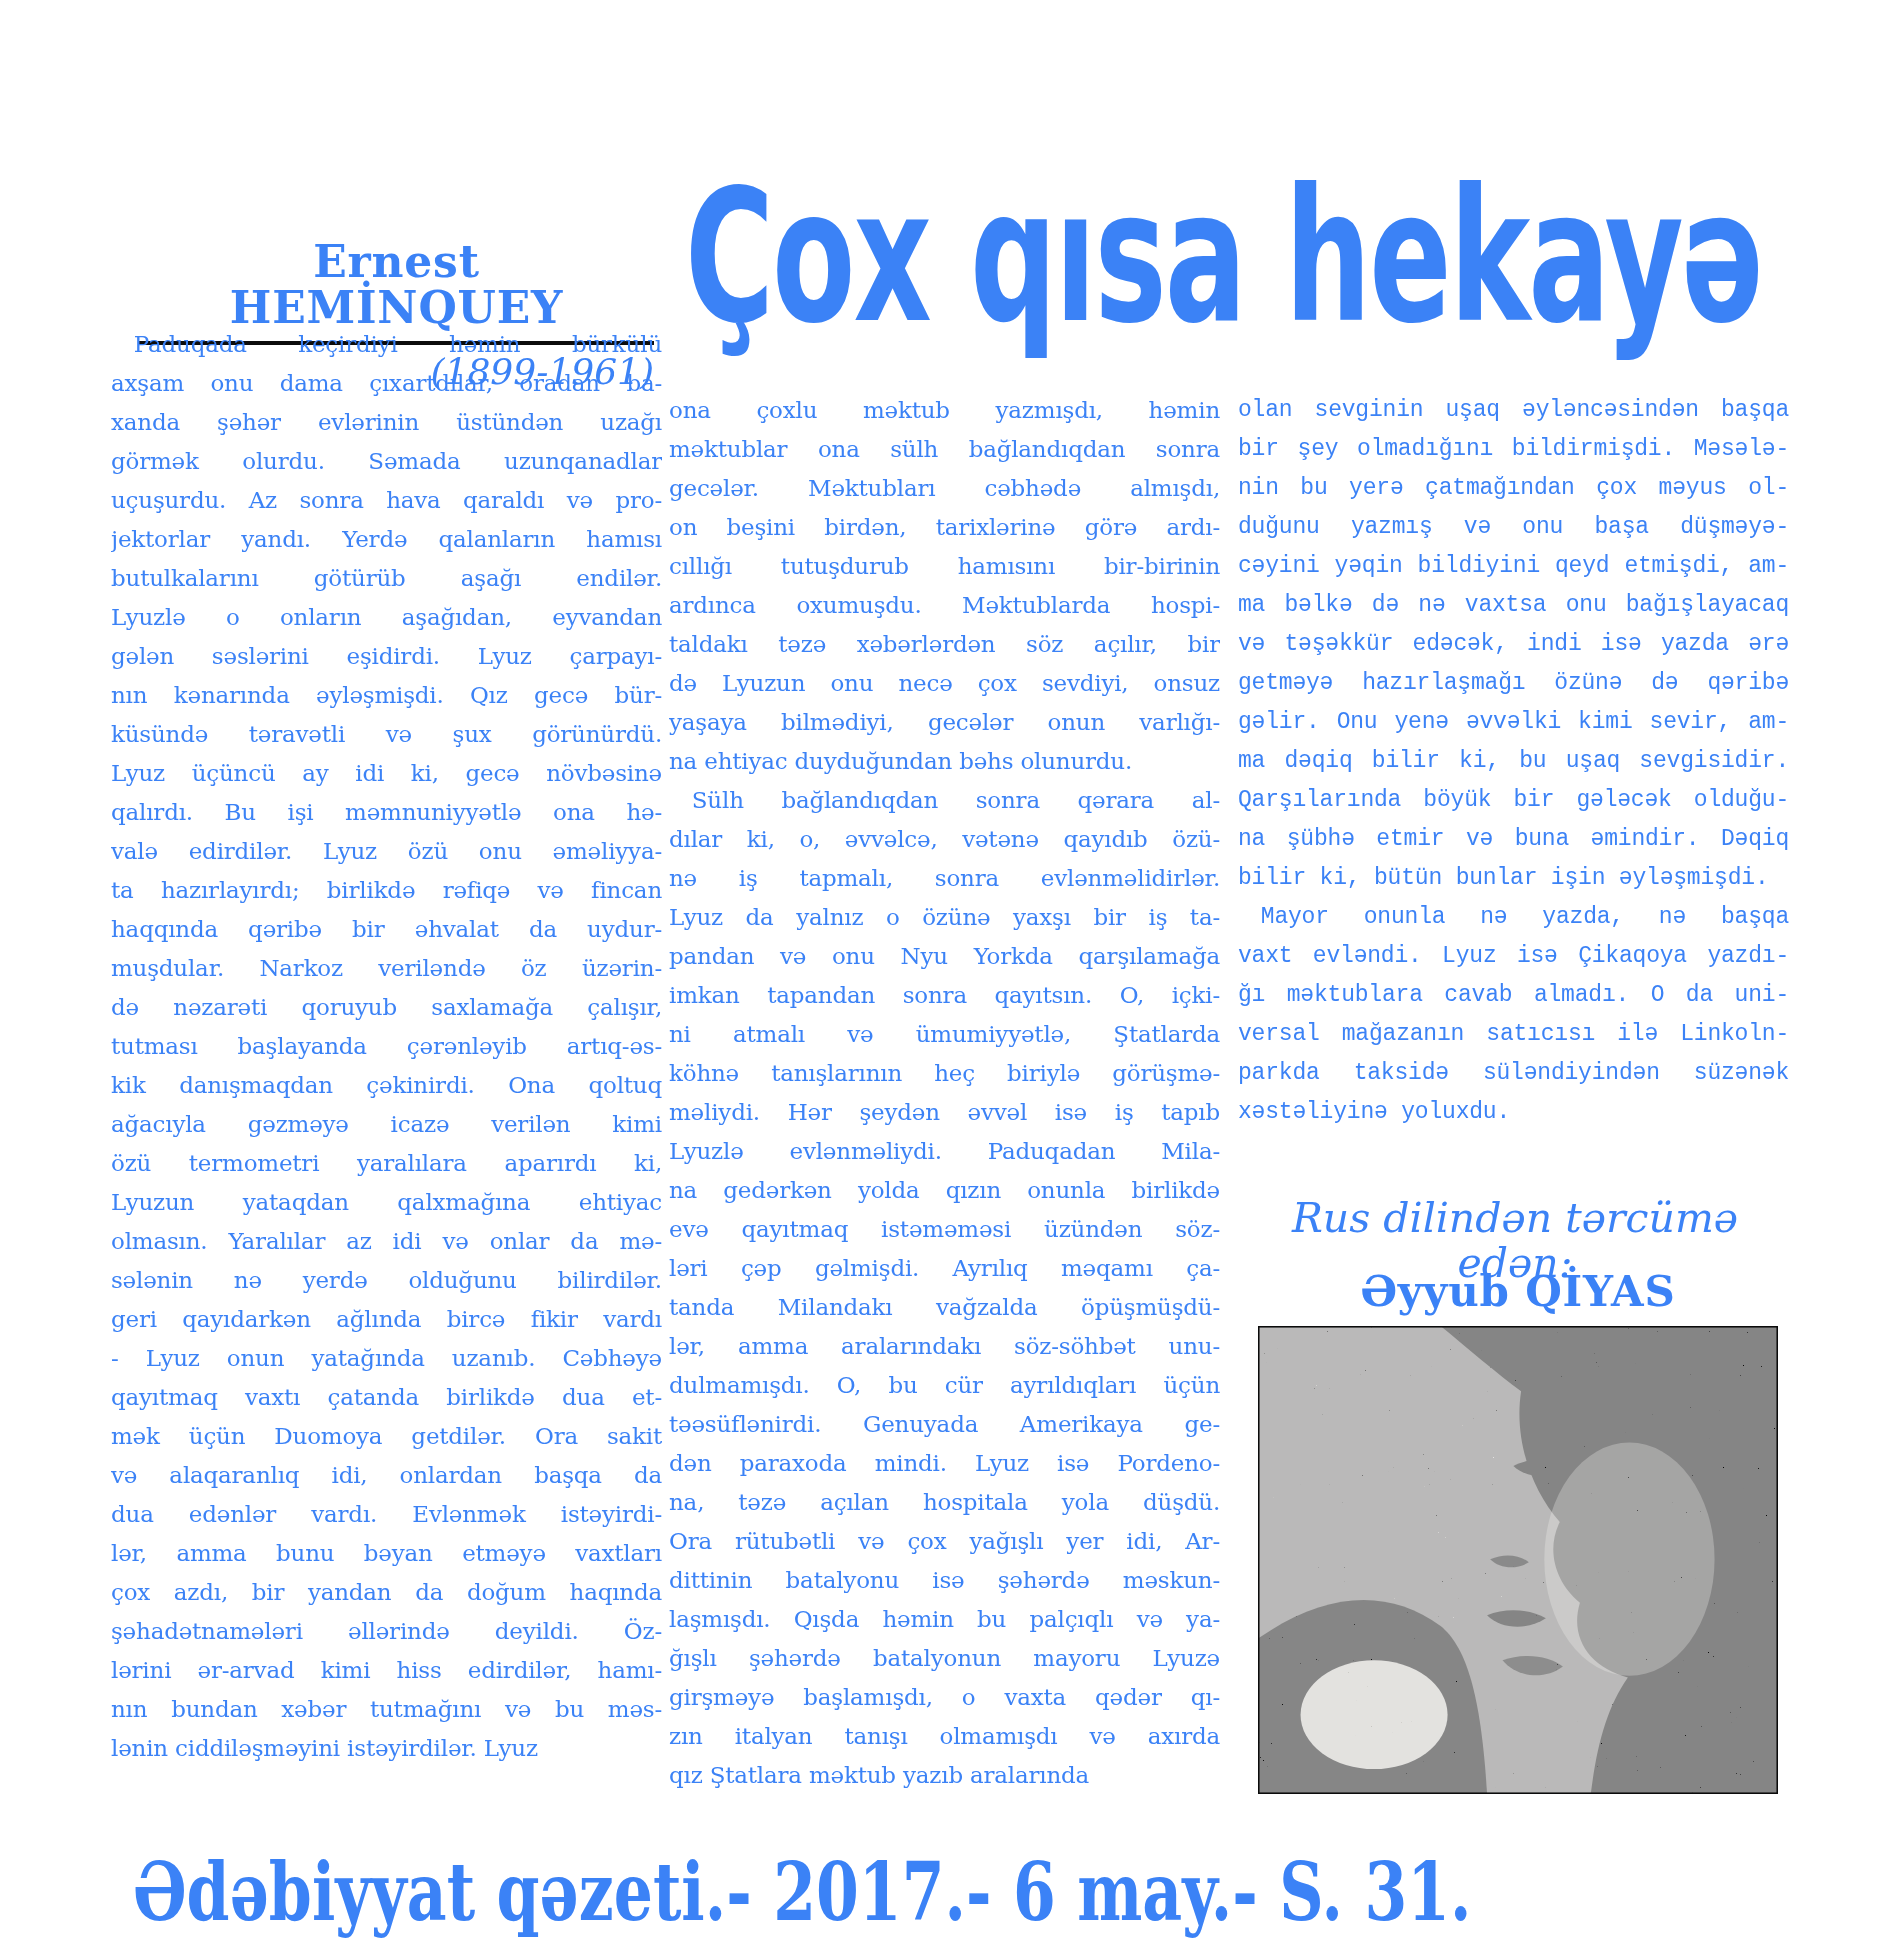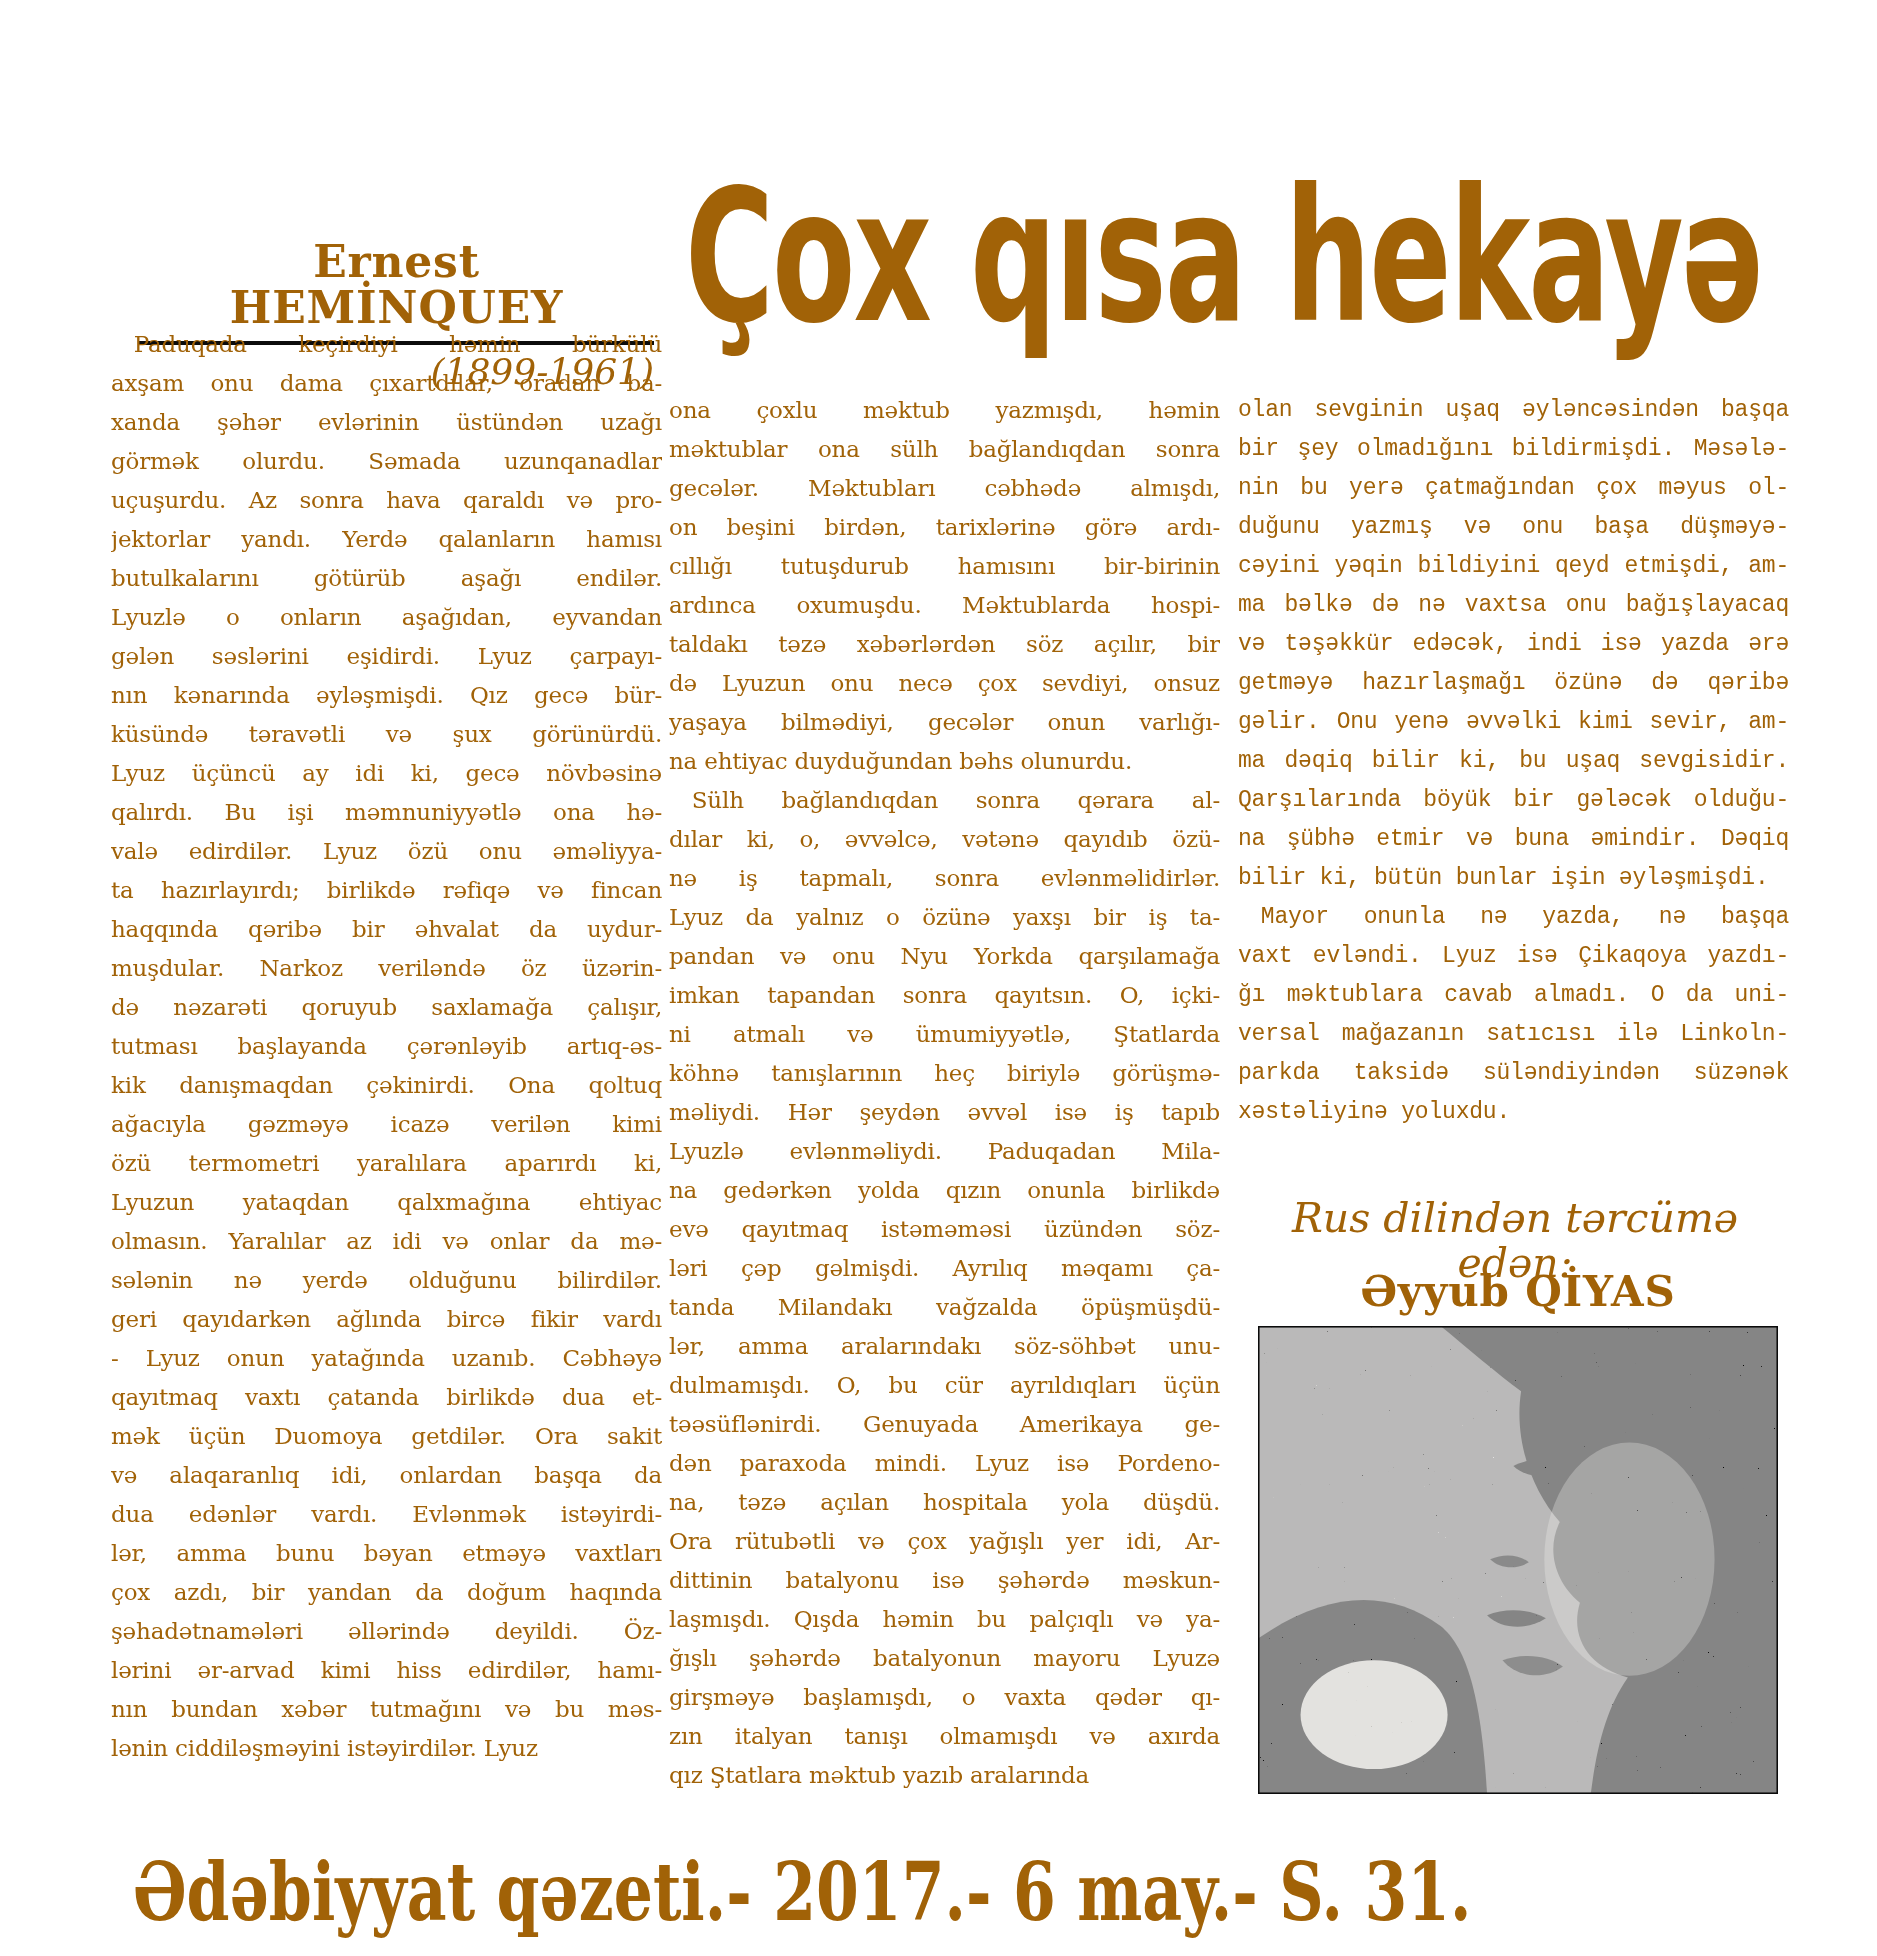--- a/index.html
+++ b/index.html
@@ -2,21 +2,21 @@
 <html style="font-size:12.4px"><head>
 <meta charset="utf-8">
 <style>
   html,body { margin:0; padding:0; background:#e8e8e8; }
   #page {
     position: relative;
     width: 1877px;
     height: 1956px;
     background: #ffffff;
     font-family: "DejaVu Serif", "Liberation Serif", serif;
-    color: #a16207;
+    color: #3b82f6;
     overflow: hidden;
   }
   
   .author-block {
     position: absolute;
     left: 139px; top: 239px;
     width: 515px;
     text-align: center;
     font-weight: bold;
     font-size: 44px;

